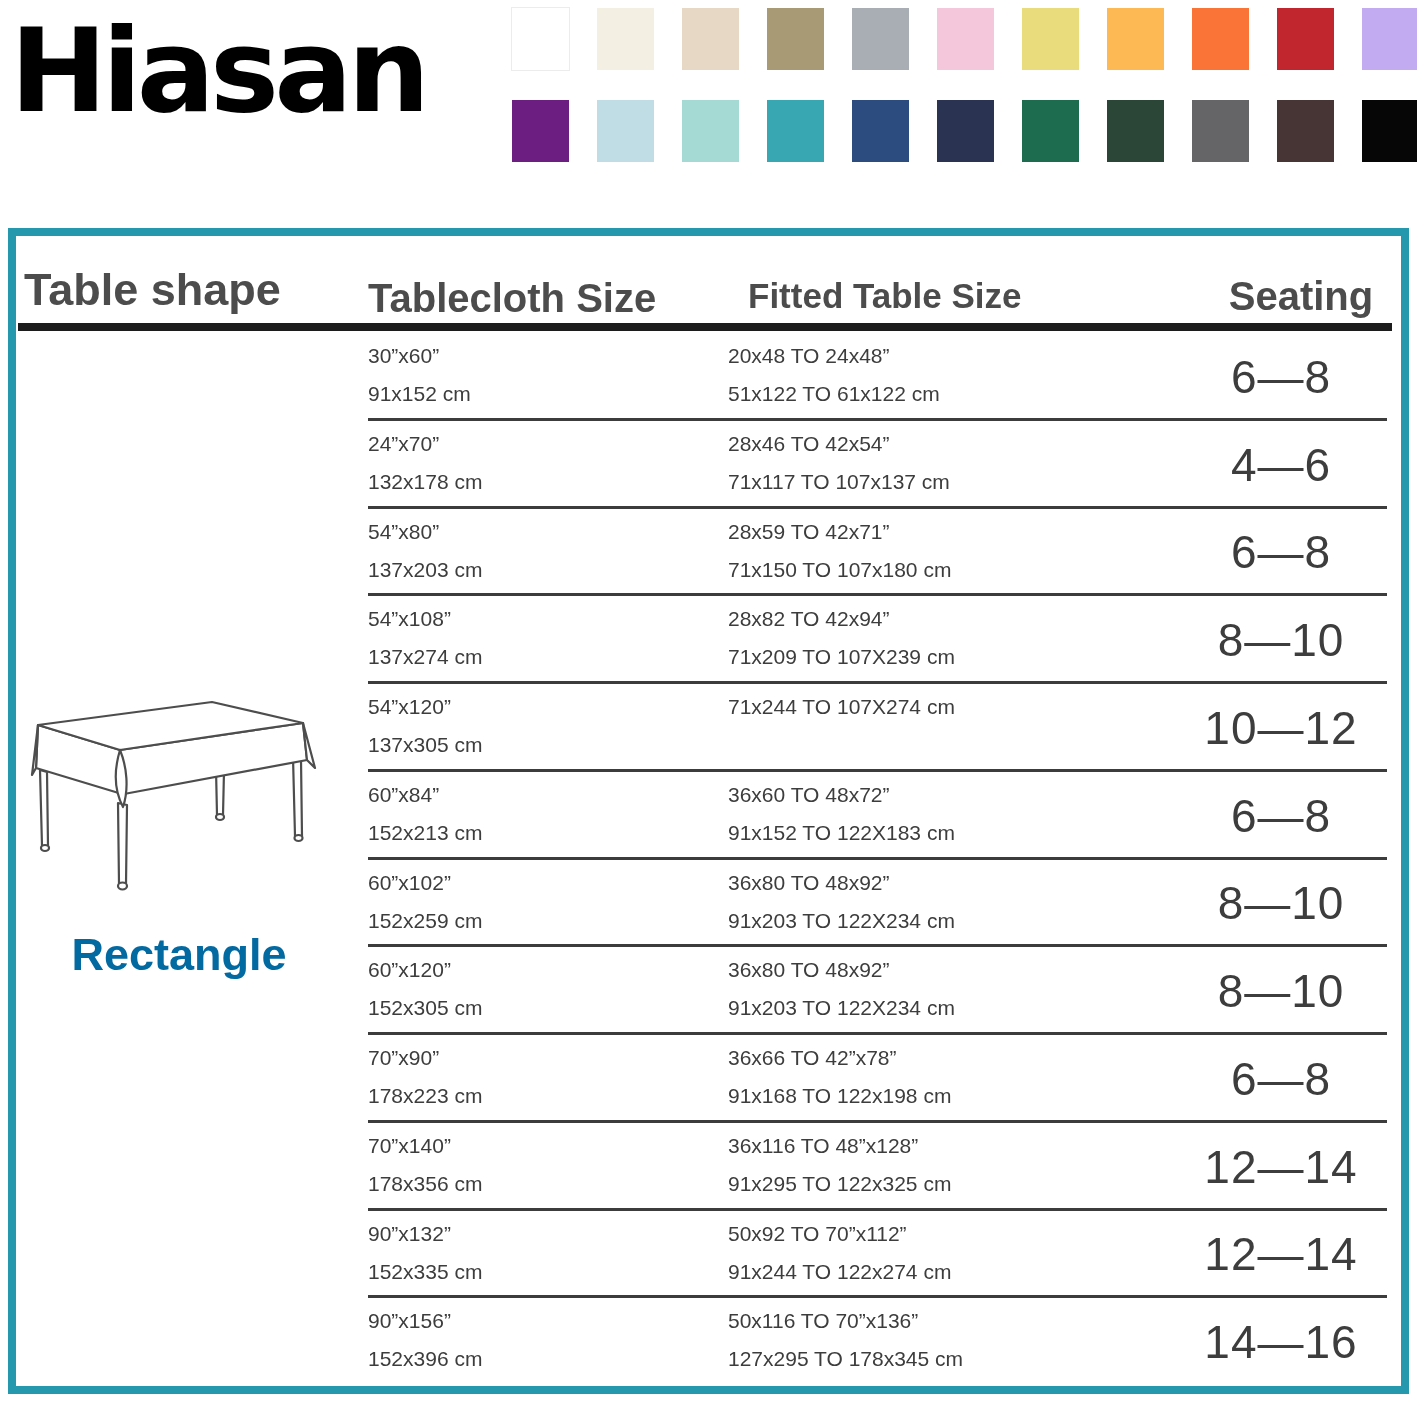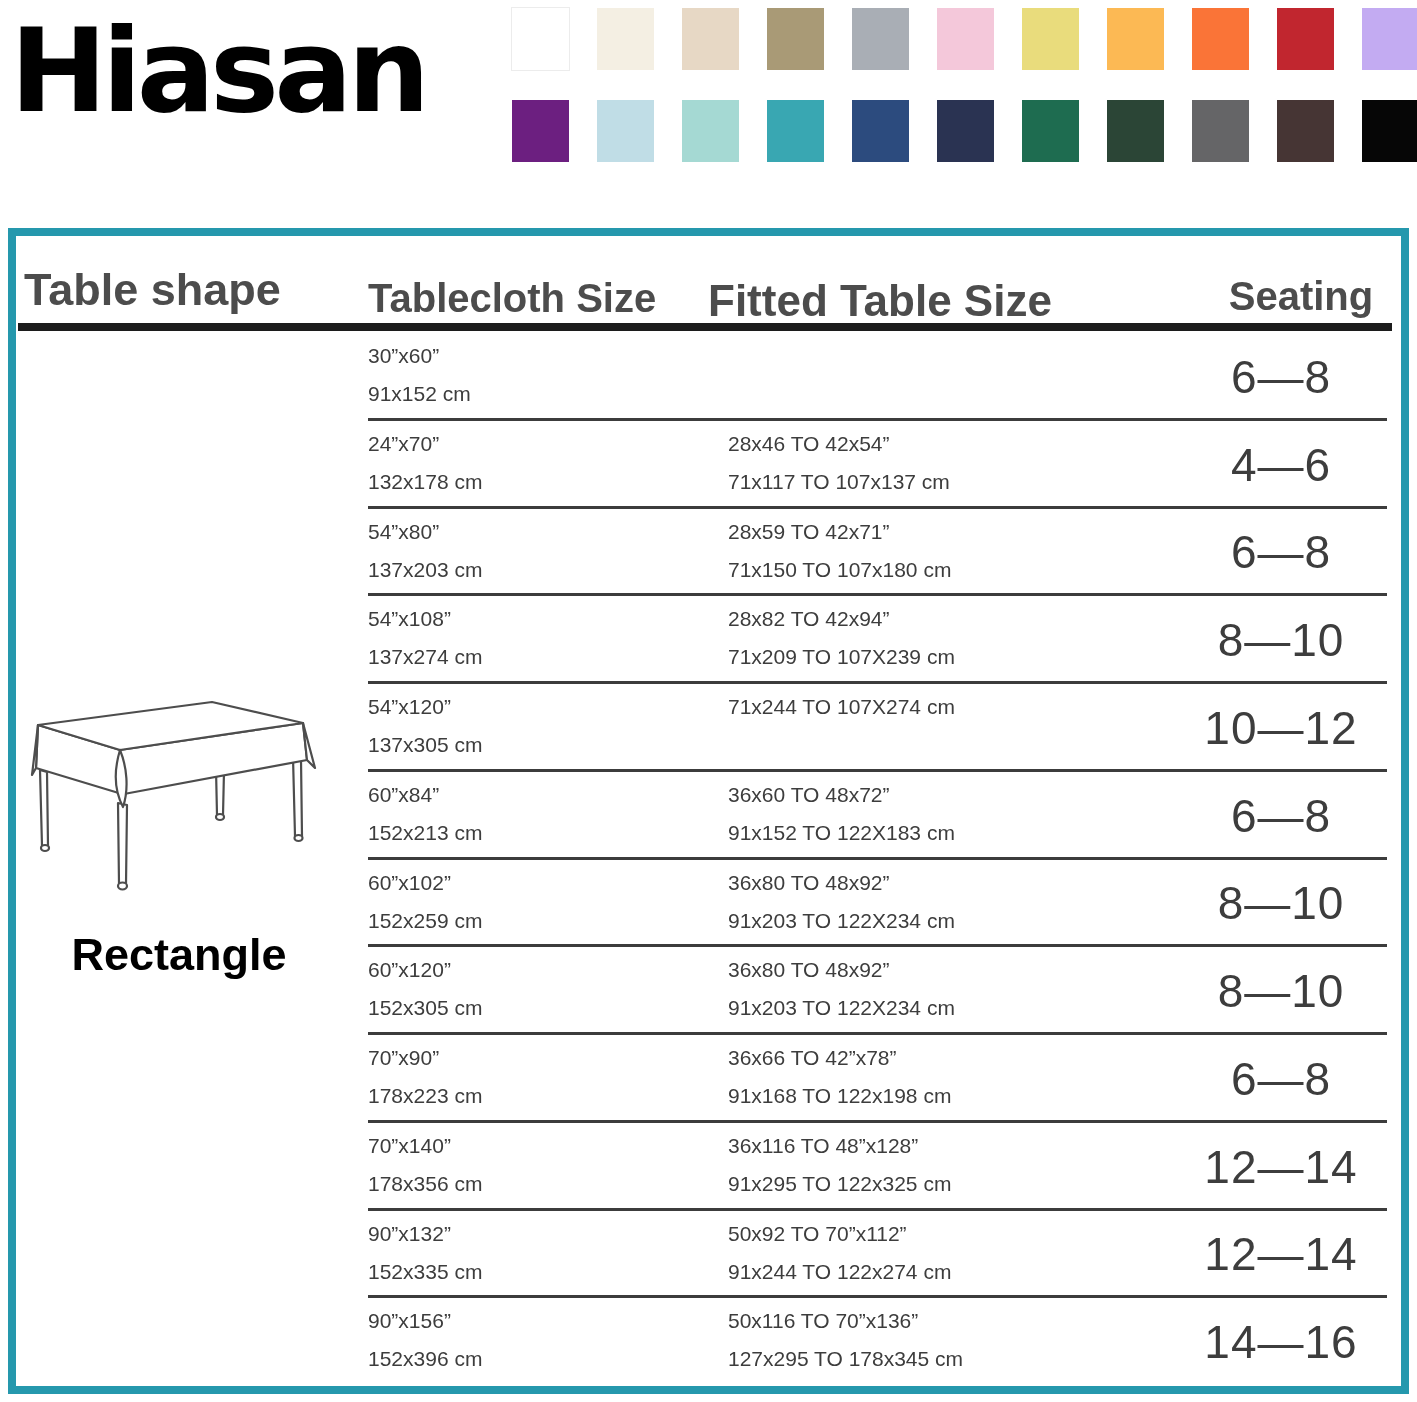--- a/index.html
+++ b/index.html
@@ -23,21 +23,21 @@
   .swatch.white { outline:1px solid #ececec; }
   
   .frame {
     position:absolute; left:8px; top:228px;
     width:1401px; height:1166px;
     border:8px solid #2598ad; background:#fff;
   }
   .hdr { position:absolute; font-weight:bold; color:#4c4c4c; white-space:nowrap; }
   .hdr-shape      { left:8px;   top:28px; font-size:45px; }
   .hdr-tablecloth { left:352px; top:40px; font-size:40px; }
-  .hdr-fitted     { left:692px; top:40px; font-size:44px; }
+  .hdr-fitted     { left:732px; top:40px; font-size:35px; }
   .hdr-seating    { left:1160px; top:38px; width:250px; text-align:center; font-size:40px; }
   .heavy-line {
     position:absolute; left:2px; top:87px; width:1374px; height:8px;
     background:#1c1c1c;
   }
   .rows { position:absolute; left:0; top:97px; width:1385px; }
   .row { position:relative; height:87.75px; }
   .row .sep {
     position:absolute; left:352px; right:14px; bottom:0; height:3px;
     background:#3c3c3c;
@@ -47,21 +47,21 @@
   .cell.c2 { left:712px; }
   .cell.seat {
     left:1140px; top:0; width:250px; height:100%;
     display:flex; align-items:center; justify-content:center;
     font-size:46px; letter-spacing:1px;
   }
   
   .shape-art { position:absolute; left:14px; top:459px; }
   .shape-label {
     position:absolute; left:8px; top:693px; width:310px; text-align:center;
-    font-weight:bold; font-size:45px; color:#000000;
+    font-weight:bold; font-size:45px; color:#0369a1;
   }
 </style>
 </head>
 <body>
 
 <div class="page">
 
   <div class="logo">Hiasan</div>
 
   <div class="swatch-row r1" id="swatch-row-1">
@@ -99,20 +99,24 @@
     <div class="hdr hdr-seating">Seating</div>
 
     <div class="heavy-line"></div>
 
     <div class="rows" id="rows">
   <div class="row">
     <div class="cell c1">
       <div>30”x60”</div>
       <div>91x152 cm</div>
     </div>
+    <div class="cell c2">
+      <div>20x48 TO 24x48”</div>
+      <div>51x122 TO 61x122 cm</div>
+    </div>
     <div class="cell seat">6—8</div>
     <div class="sep"></div>
   </div>
 
   <div class="row">
     <div class="cell c1">
       <div>24”x70”</div>
       <div>132x178 cm</div>
     </div>
     <div class="cell c2">

